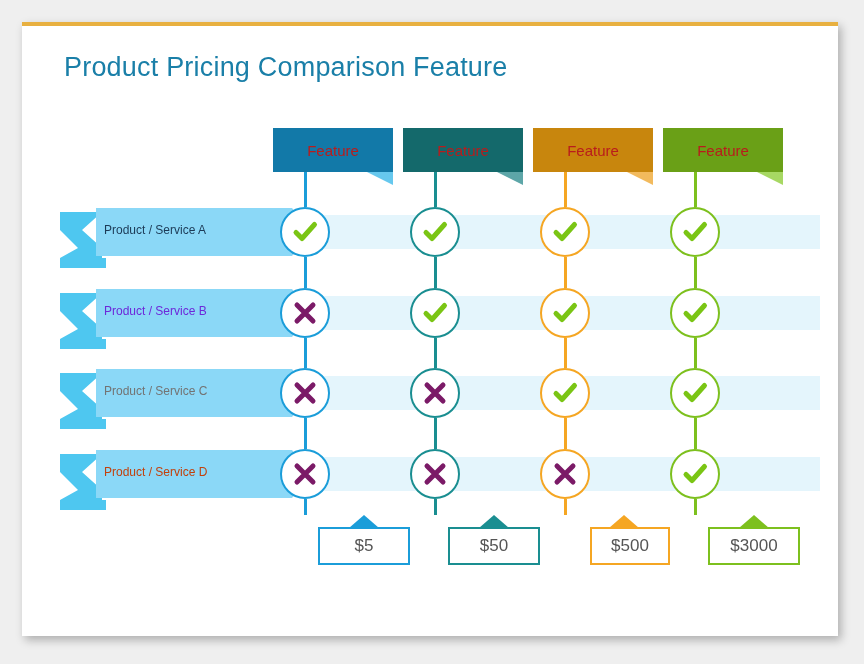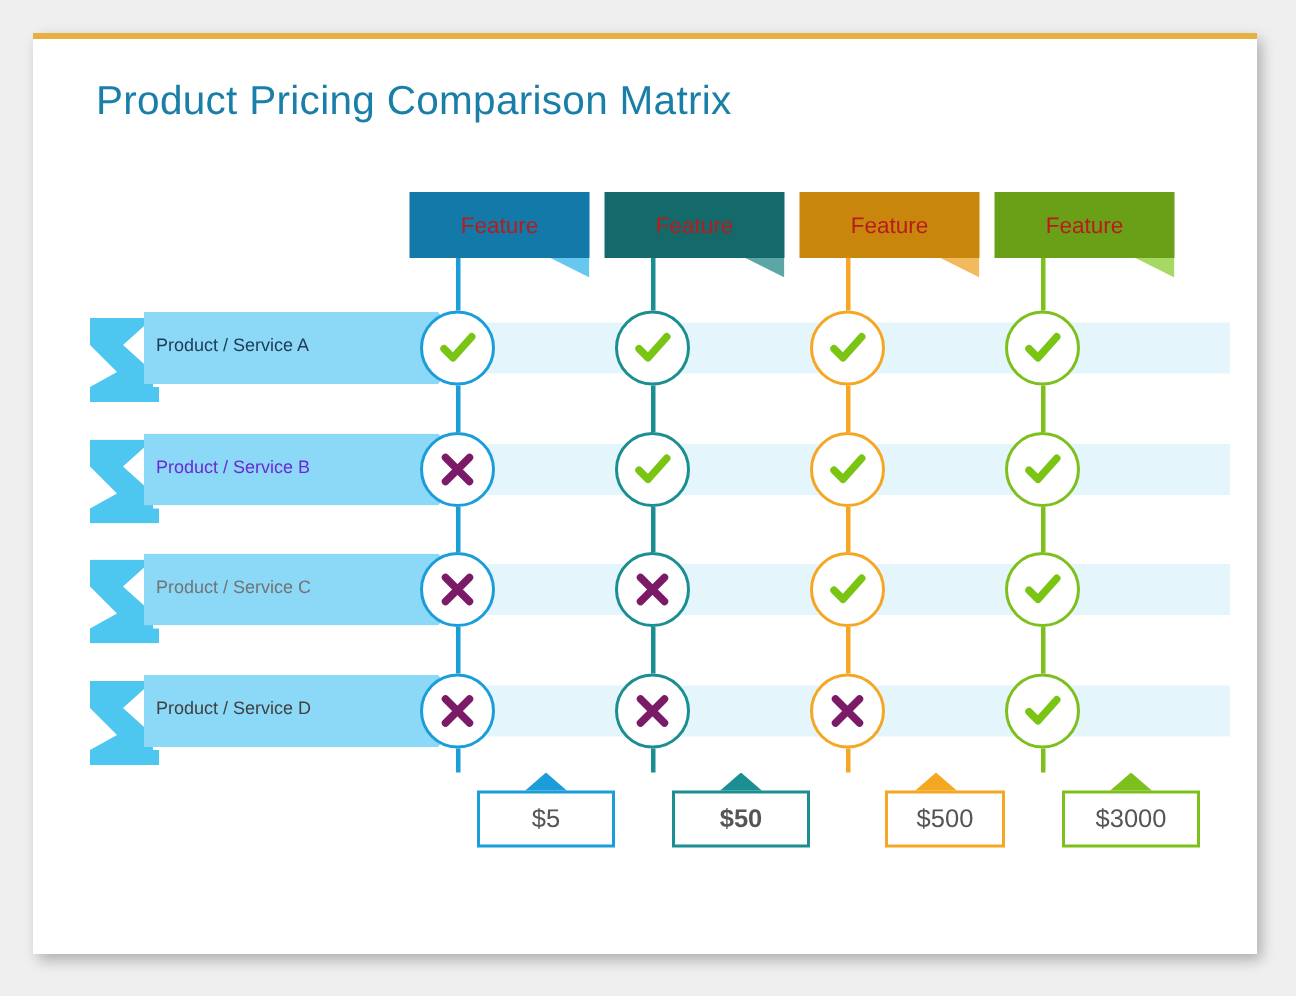--- a/index.html
+++ b/index.html
@@ -94,21 +94,21 @@
   }
 </style>
 </head>
 <body>
 
 <div id="stage">
 
   <div id="card"></div>
   <div id="accent-bar"></div>
 
-  <div id="title">Product Pricing Comparison Matrix</div>
+  <div id="title">Product Pricing Comparison Feature</div>
 
   <div id="stripes">
       <div class="stripe" style="top: 215px; background: rgb(228, 245, 252);"></div>
       <div class="stripe" style="top: 296px; background: rgb(228, 245, 252);"></div>
       <div class="stripe" style="top: 376px; background: rgb(228, 245, 252);"></div>
       <div class="stripe" style="top: 457px; background: rgb(228, 245, 252);"></div>
     </div>
   <div id="ribbons">
       <div class="ribbon" style="top: 208px;">
         <div class="ribbon-fold" style="background: rgb(78, 199, 240);"></div>
@@ -121,21 +121,21 @@
         <div class="ribbon-label" style="color: #6d28d9;">Product / Service B</div>
       </div>
       <div class="ribbon" style="top: 369px;">
         <div class="ribbon-fold" style="background: rgb(78, 199, 240);"></div>
         <div class="ribbon-body" style="background: rgb(139, 216, 247);"></div>
         <div class="ribbon-label" style="color: #737373;">Product / Service C</div>
       </div>
       <div class="ribbon" style="top: 450px;">
         <div class="ribbon-fold" style="background: rgb(78, 199, 240);"></div>
         <div class="ribbon-body" style="background: rgb(139, 216, 247);"></div>
-        <div class="ribbon-label" style="color: #404040;">Product / Service D</div>
+        <div class="ribbon-label" style="color: #c2410c;">Product / Service D</div>
       </div>
     </div>
   <div id="tabs">
       <div class="tab" style="left: 273px;">
         <div class="tab-box" style="background: rgb(18, 121, 168);"></div>
         <div class="tab-tail" style="background: rgb(43, 179, 232);"></div>
         <div class="tab-label">Feature</div>
       </div>
       <div class="tab" style="left: 403px;">
         <div class="tab-box" style="background: rgb(20, 105, 107);"></div>
@@ -289,21 +289,21 @@
         </span>
       </div>
     </div>
   <div id="prices">
       <div class="price" style="left: 318px;">
         <div class="price-notch" style="background: rgb(27, 157, 217);"></div>
         <div class="price-box" style="border-color: rgb(27, 157, 217); color: rgb(85, 85, 85);">$5</div>
       </div>
       <div class="price" style="left: 448px;">
         <div class="price-notch" style="background: rgb(26, 142, 145);"></div>
-        <div class="price-box" style="border-color: rgb(26, 142, 145); color: rgb(85, 85, 85); font-weight: bold;">$50</div>
+        <div class="price-box" style="border-color: rgb(26, 142, 145); color: rgb(85, 85, 85);">$50</div>
       </div>
       <div class="price" style="left: 578px;">
         <div class="price-notch" style="background: rgb(245, 166, 35);"></div>
         <div class="price-box" style="border-color: rgb(245, 166, 35); color: rgb(85, 85, 85); margin-left: 12px;">$500</div>
       </div>
       <div class="price" style="left: 708px;">
         <div class="price-notch" style="background: rgb(125, 192, 30);"></div>
         <div class="price-box" style="border-color: rgb(125, 192, 30); color: rgb(85, 85, 85);">$3000</div>
       </div>
     </div>

